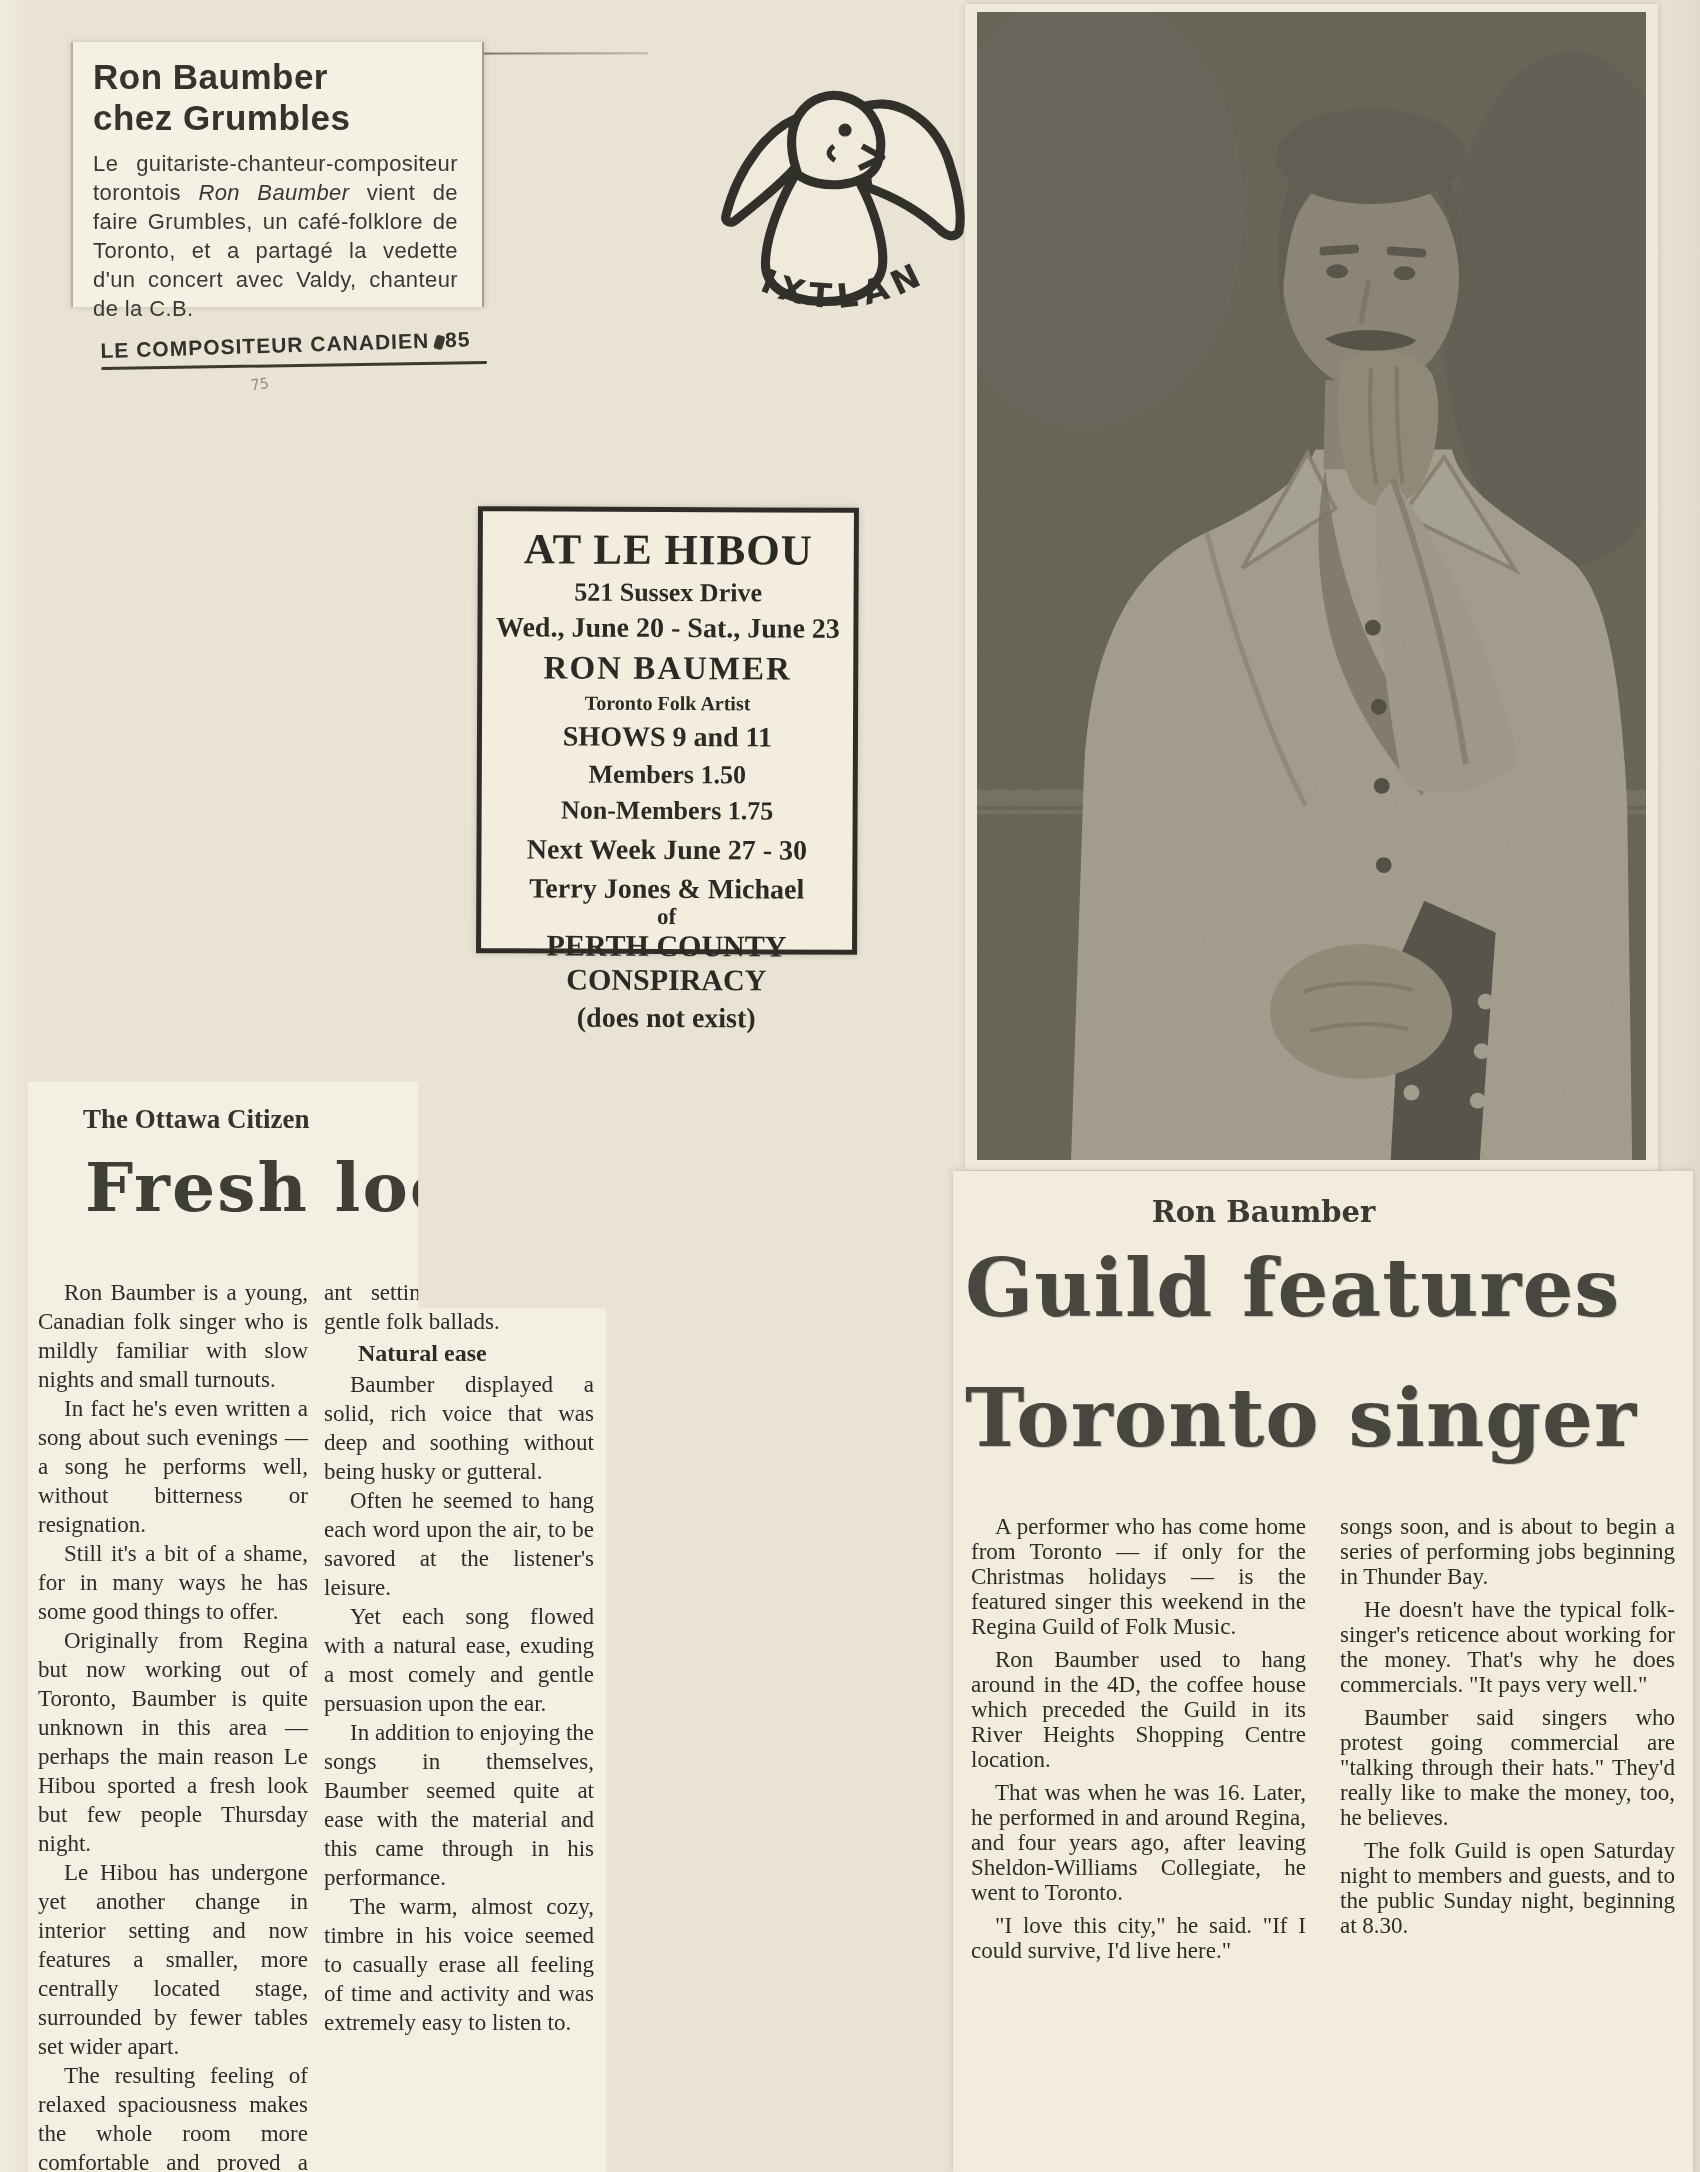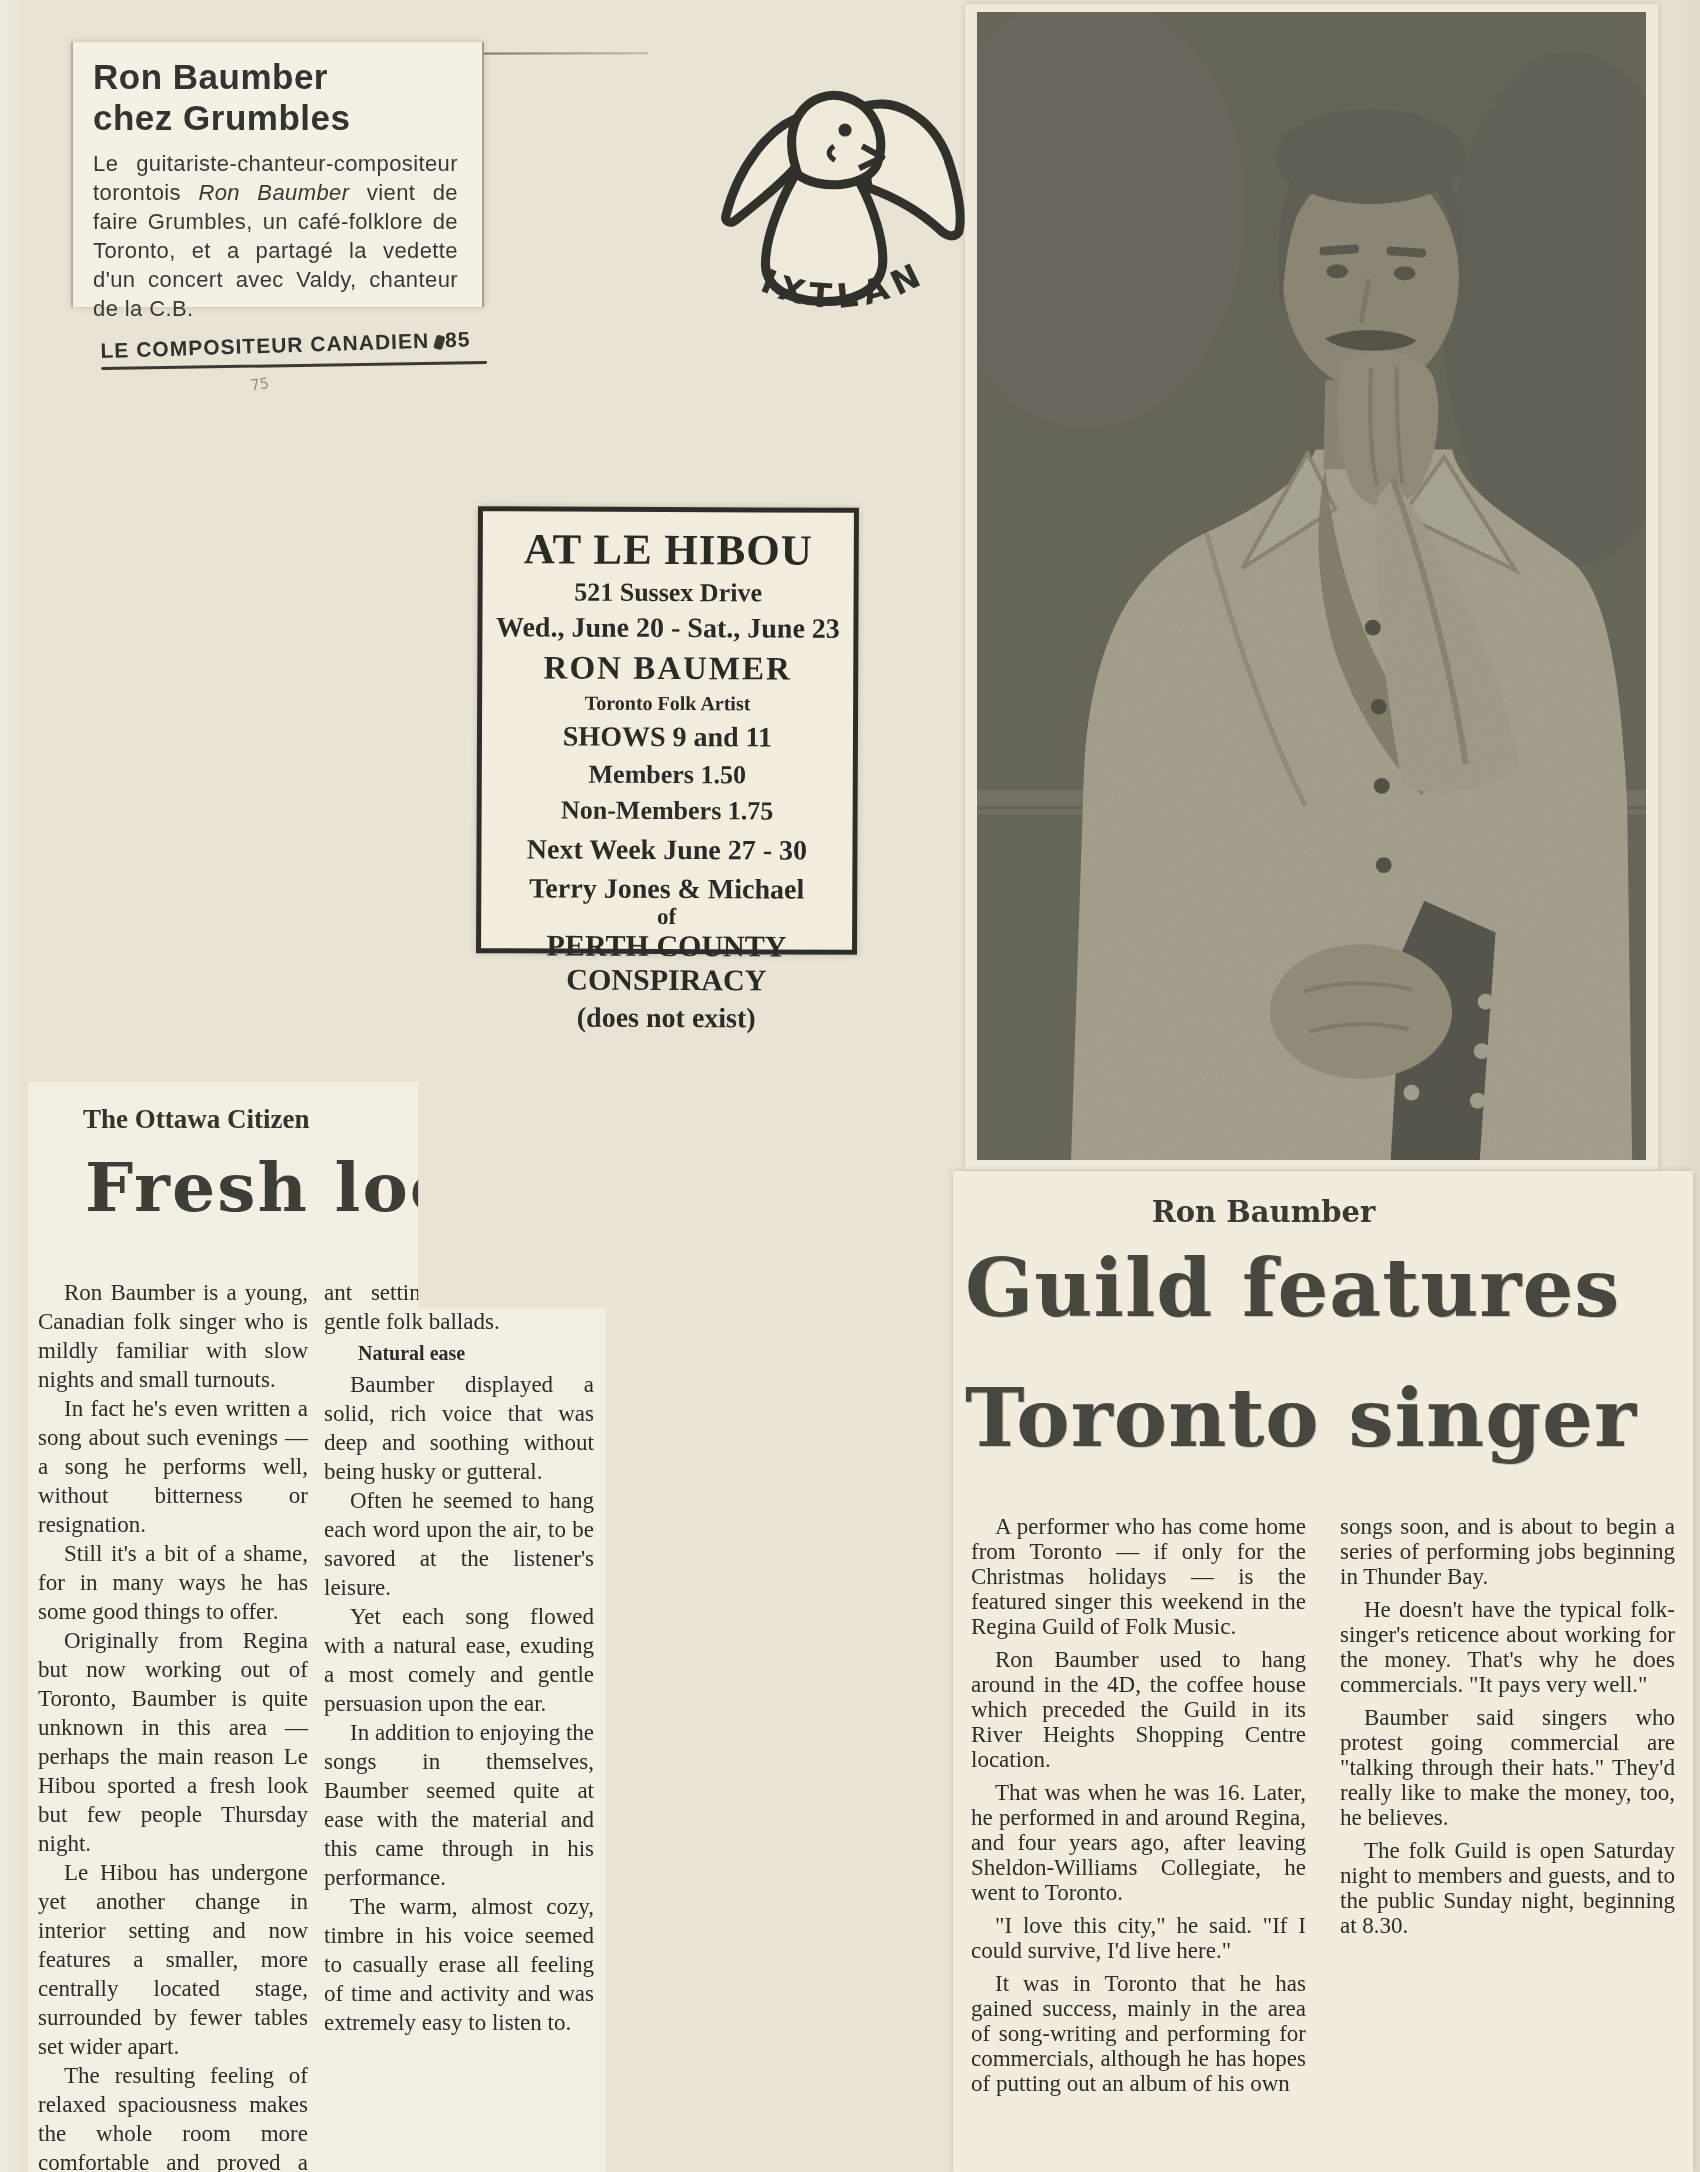--- a/index.html
+++ b/index.html
@@ -60,21 +60,21 @@
   
   .ottawa{left:28px;top:1082px;width:578px;height:1363px;background:#f3efe2;
           clip-path:polygon(0 0,67.5% 0,67.5% 16.6%,100% 16.6%,100% 100%,0 100%);}
   .ottawa-source{position:absolute;left:55px;top:22px;font-size:27px;font-weight:700;color:#34332c;}
   .ottawa-head{position:absolute;left:57px;top:65px;font-family:"DejaVu Serif",serif;
           font-size:68px;font-weight:700;letter-spacing:2px;color:#3e3d36;}
   .ottawa-cols{position:absolute;left:10px;right:12px;top:196px;display:flex;gap:16px;}
   .ncol{flex:1;font-size:23px;line-height:29px;color:#2e2c26;text-align:justify;}
   .ncol p{margin:0;text-indent:26px;}
   .ncol p.noindent{text-indent:0;}
-  .ncol h3{margin:3px 0 2px 34px;font-size:20px;color:#2e2c26;}
+  .ncol h3{margin:3px 0 2px 34px;font-size:24px;color:#2e2c26;}
 
   
   .guild{left:953px;top:1171px;width:740px;height:1001px;background:#f1ecdd;}
   .guild-caption{position:absolute;left:0;right:119px;top:24px;text-align:center;
           font-family:"DejaVu Serif",serif;font-size:29px;font-weight:700;color:#3a3932;}
   .guild-head{position:absolute;left:12px;top:77px;font-family:"DejaVu Serif",serif;
           font-size:80px;font-weight:700;color:#47463f;line-height:1.0;letter-spacing:1px;
           text-shadow:1px 1px 0 rgba(71,70,63,.25);}
   .guild-head .gh2{display:block;margin-top:50px;}
   .guild-cols{position:absolute;left:10px;right:10px;top:335px;display:flex;gap:18px;}
@@ -235,21 +235,20 @@
     <div class="guild-head">
       <span>Guild features</span>
       <span class="gh2">Toronto singer</span>
     </div>
     <div class="guild-cols">
       <div class="gcol">
         <p>A performer who has come home from Toronto — if only for the Christmas holidays — is the featured singer this weekend in the Regina Guild of Folk Music.</p>
         <p>Ron Baumber used to hang around in the 4D, the coffee house which preceded the Guild in its River Heights Shopping Centre location.</p>
         <p>That was when he was 16. Later, he performed in and around Regina, and four years ago, after leaving Sheldon-Williams Collegiate, he went to Toronto.</p>
         <p>"I love this city," he said. "If I could survive, I'd live here."</p>
-        <p>It was in Toronto that he has gained success, mainly in the area of song-writing and performing for commercials, although he has hopes of putting out an album of his own</p>
       </div>
       <div class="gcol">
         <p class="noindent">songs soon, and is about to begin a series of performing jobs beginning in Thunder Bay.</p>
         <p>He doesn't have the typical folk-singer's reticence about working for the money. That's why he does commercials. "It pays very well."</p>
         <p>Baumber said singers who protest going commercial are "talking through their hats." They'd really like to make the money, too, he believes.</p>
         <p>The folk Guild is open Saturday night to members and guests, and to the public Sunday night, beginning at 8.30.</p>
       </div>
     </div>
   </div>
 

